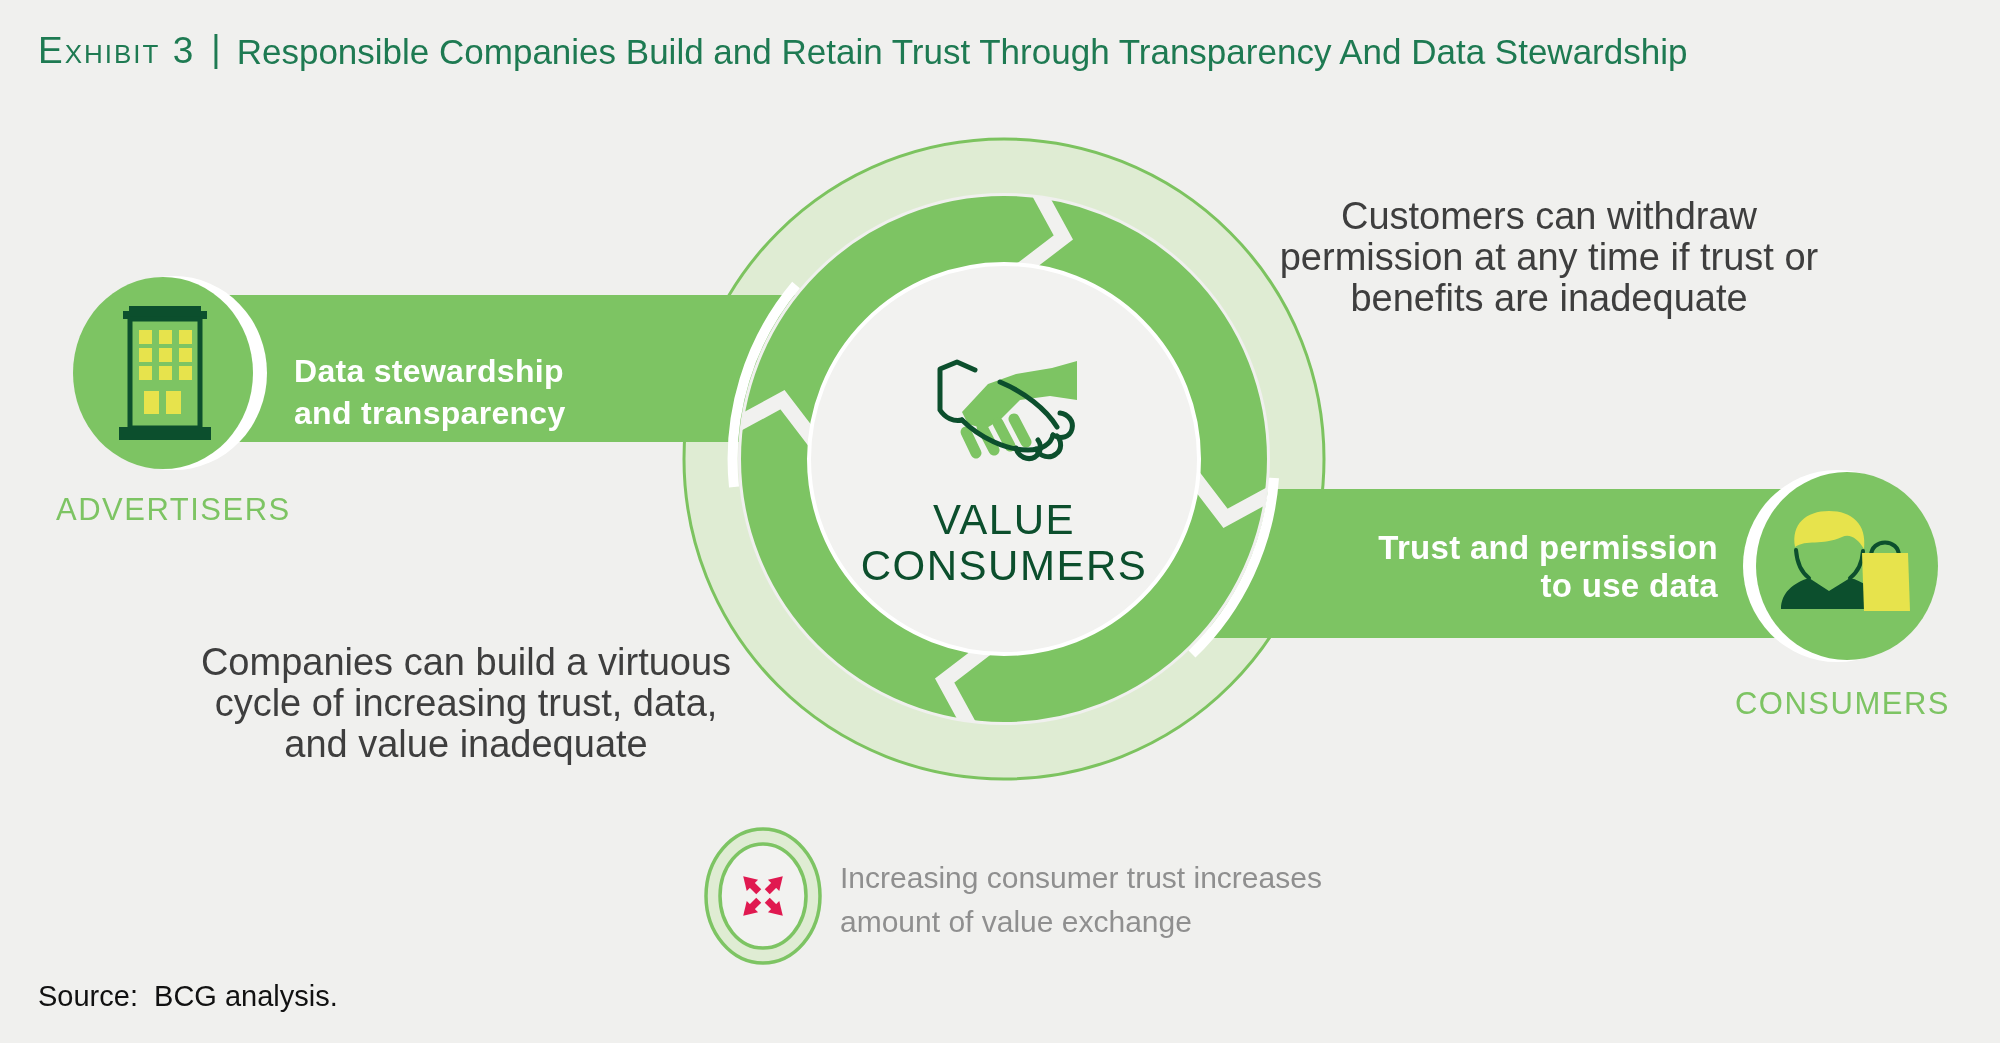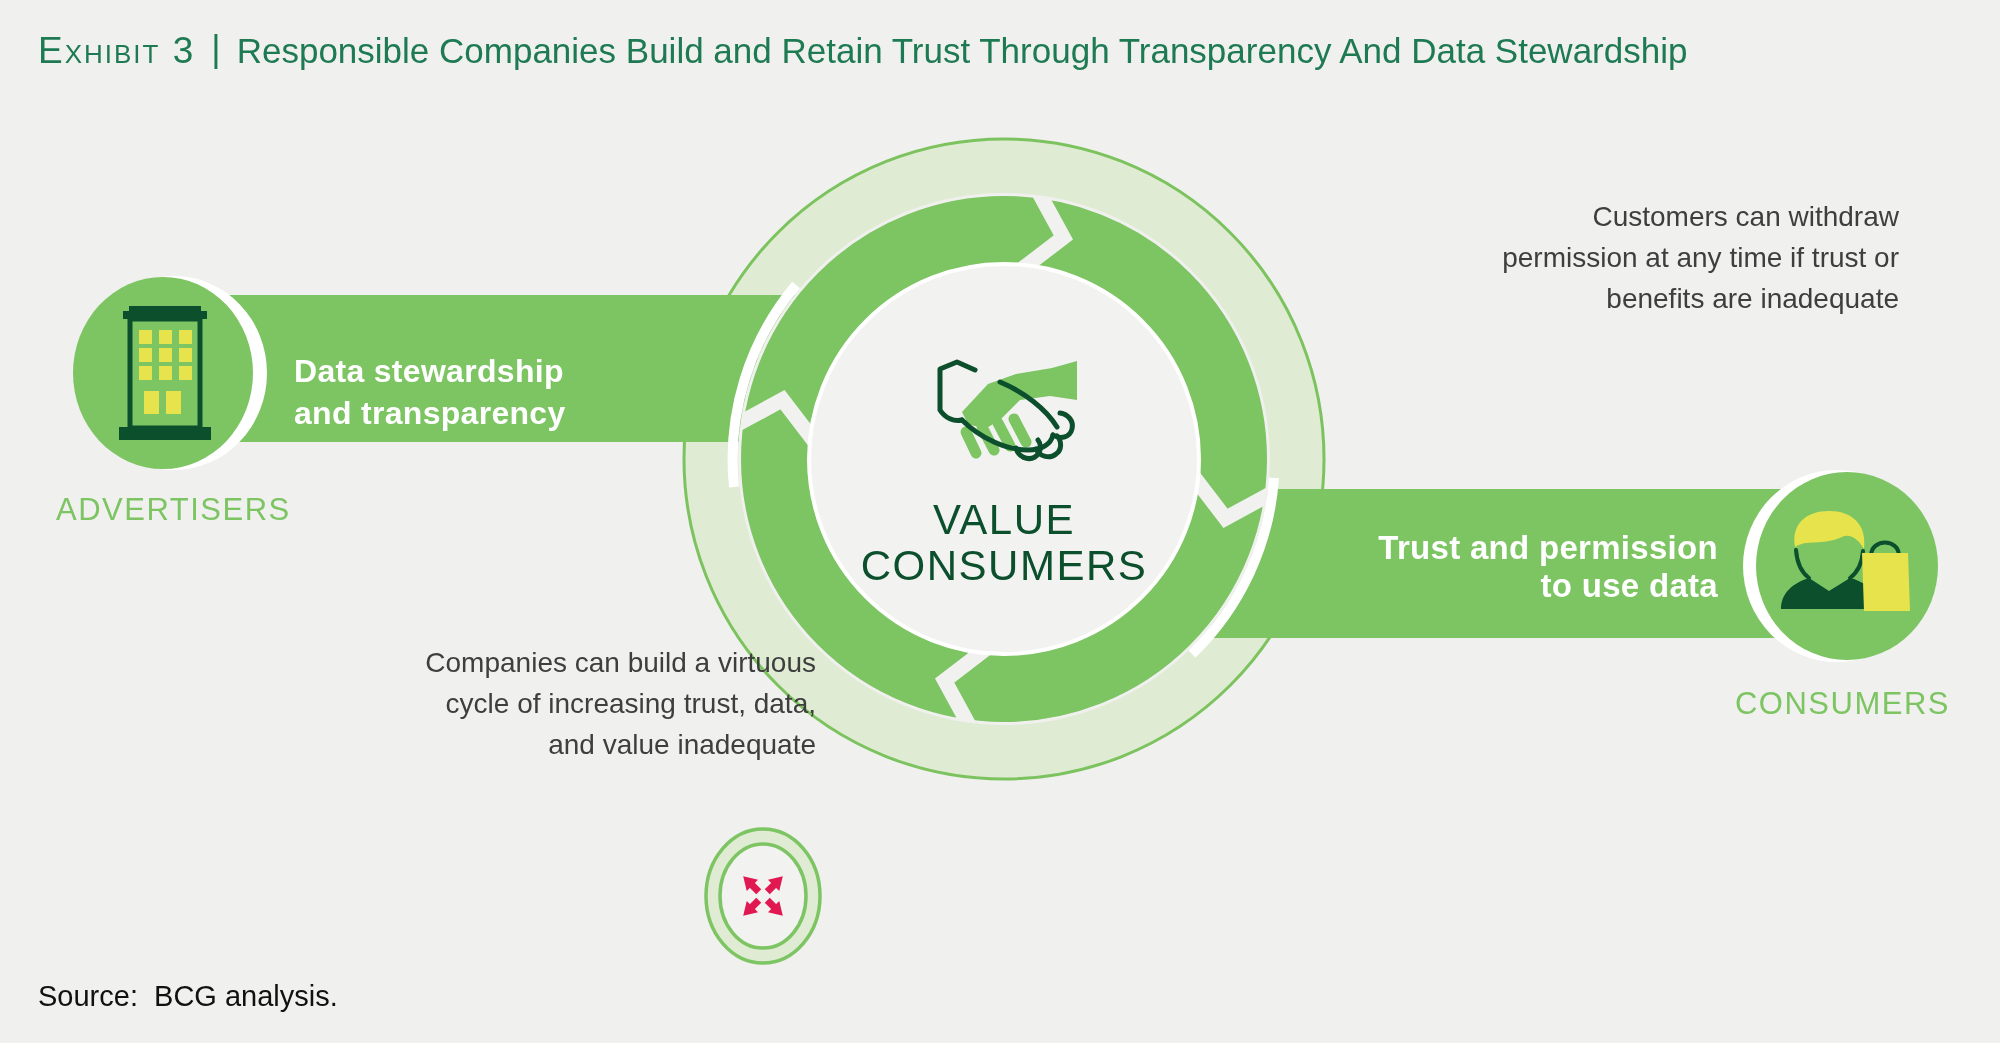--- a/index.html
+++ b/index.html
@@ -13,41 +13,41 @@
   body{
     background:var(--background);
     font-family:"Liberation Sans","DejaVu Sans",sans-serif;
     position:relative;
   }
   .stage{position:absolute;left:0;top:0;width:2000px;height:1043px}
   svg.diagram{position:absolute;left:0;top:0;width:2000px;height:1043px;z-index:1}
   .txt{position:absolute;z-index:3}
 
   
-  .title-row{left:38px;top:30px;display:flex;align-items:center;
+  .title-row{left:38px;top:30px;display:flex;align-items:flex-end;
     color:var(--title_green);font-size:35px;font-weight:400;white-space:nowrap}
   .exhibit{font-variant:small-caps;letter-spacing:2px;font-size:37px}
   .title-sep{margin:0 16px;font-weight:300;font-size:36px;position:relative;top:-2px}
 
   
   .banner-text{color:#fff;font-weight:bold;line-height:42px;font-size:32px;letter-spacing:.3px}
   .banner-text.left{left:294px;top:350px;text-align:left}
   .banner-text.right{right:282px;top:529px;text-align:right;line-height:38px;font-size:33px}
 
   
   .entity-label{color:var(--accent_green);font-weight:normal;font-size:31px;letter-spacing:1.5px}
   .advertisers{left:56px;top:492px}
   .consumers{right:50px;top:686px}
 
   
   .value-exchange{left:804px;top:497px;width:400px;text-align:center;
     color:var(--dark_green);font-weight:normal;font-size:42px;line-height:46px;letter-spacing:1.5px}
 
   
-  .annotation{color:var(--text_dark);font-size:28px;line-height:41px;text-align:right;width:700px}
+  .annotation{color:var(--text_dark);font-size:38px;line-height:41px;text-align:center;width:700px}
   .annotation.tr{left:1199px;top:196px}
   .annotation.bl{left:116px;top:642px}
 
   
   .legend-text{left:840px;top:856px;color:var(--text_grey);font-size:30px;line-height:44px;text-align:left}
 
   
   .source{left:38px;top:980px;color:#111;font-size:29px}
   .source b{font-weight:normal}
 
@@ -215,19 +215,23 @@
     <div>permission at any time if trust or</div>
     <div>benefits are inadequate</div>
   </div>
 
   <div class="txt annotation bl">
     <div>Companies can build a virtuous</div>
     <div>cycle of increasing trust, data,</div>
     <div>and value inadequate</div>
   </div>
 
+  <div class="txt legend-text">
+    <div>Increasing consumer trust increases</div>
+    <div>amount of value exchange</div>
+  </div>
 
   <div class="txt source">
     <b>Source:</b>
     <span>&nbsp;</span><span>BCG analysis.</span>
   </div>
 
 </div>
 
 </body></html>

